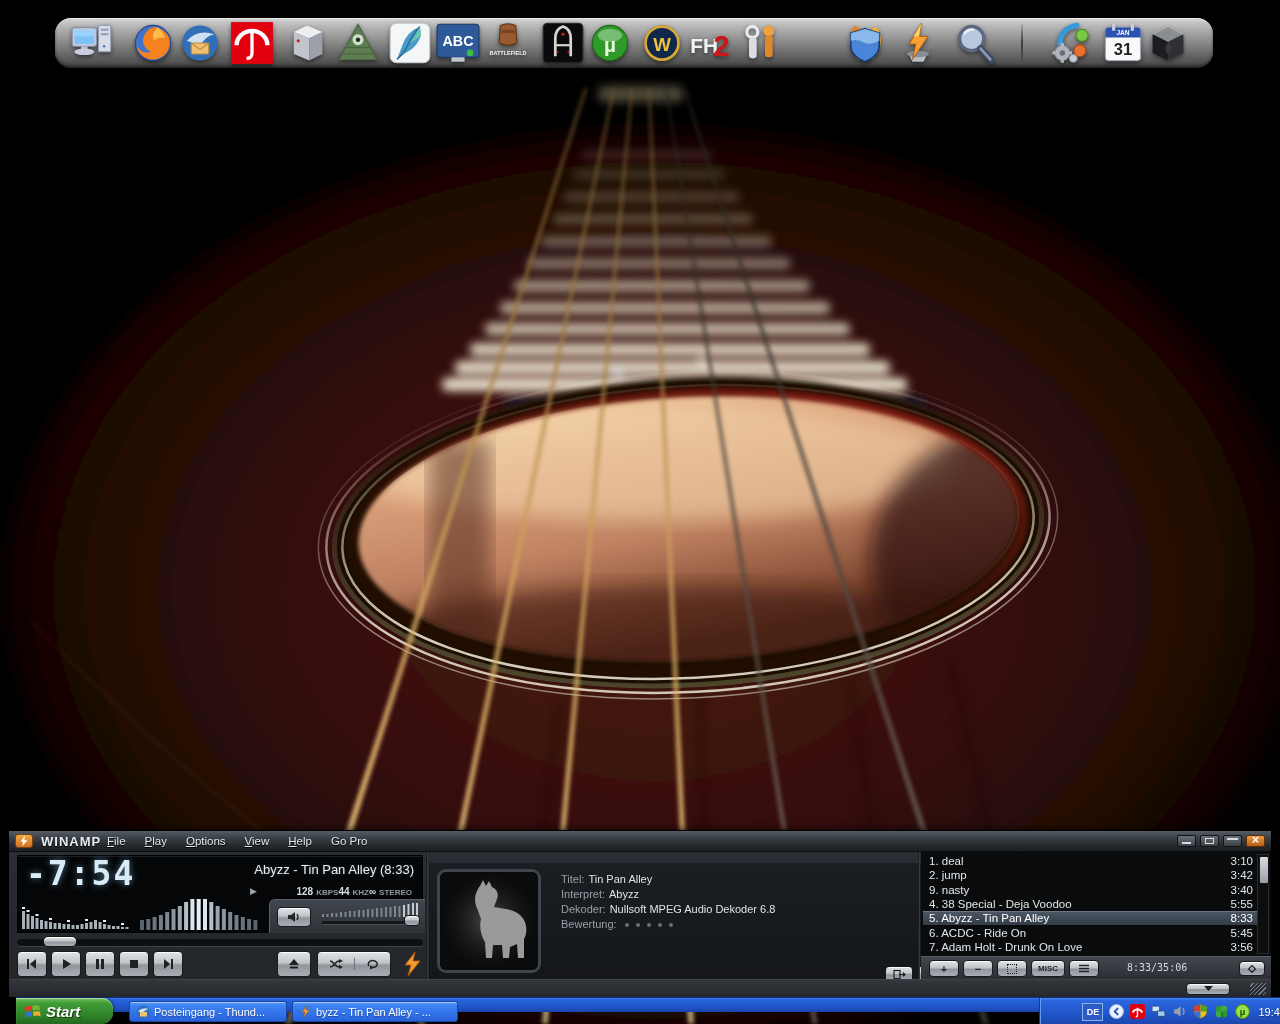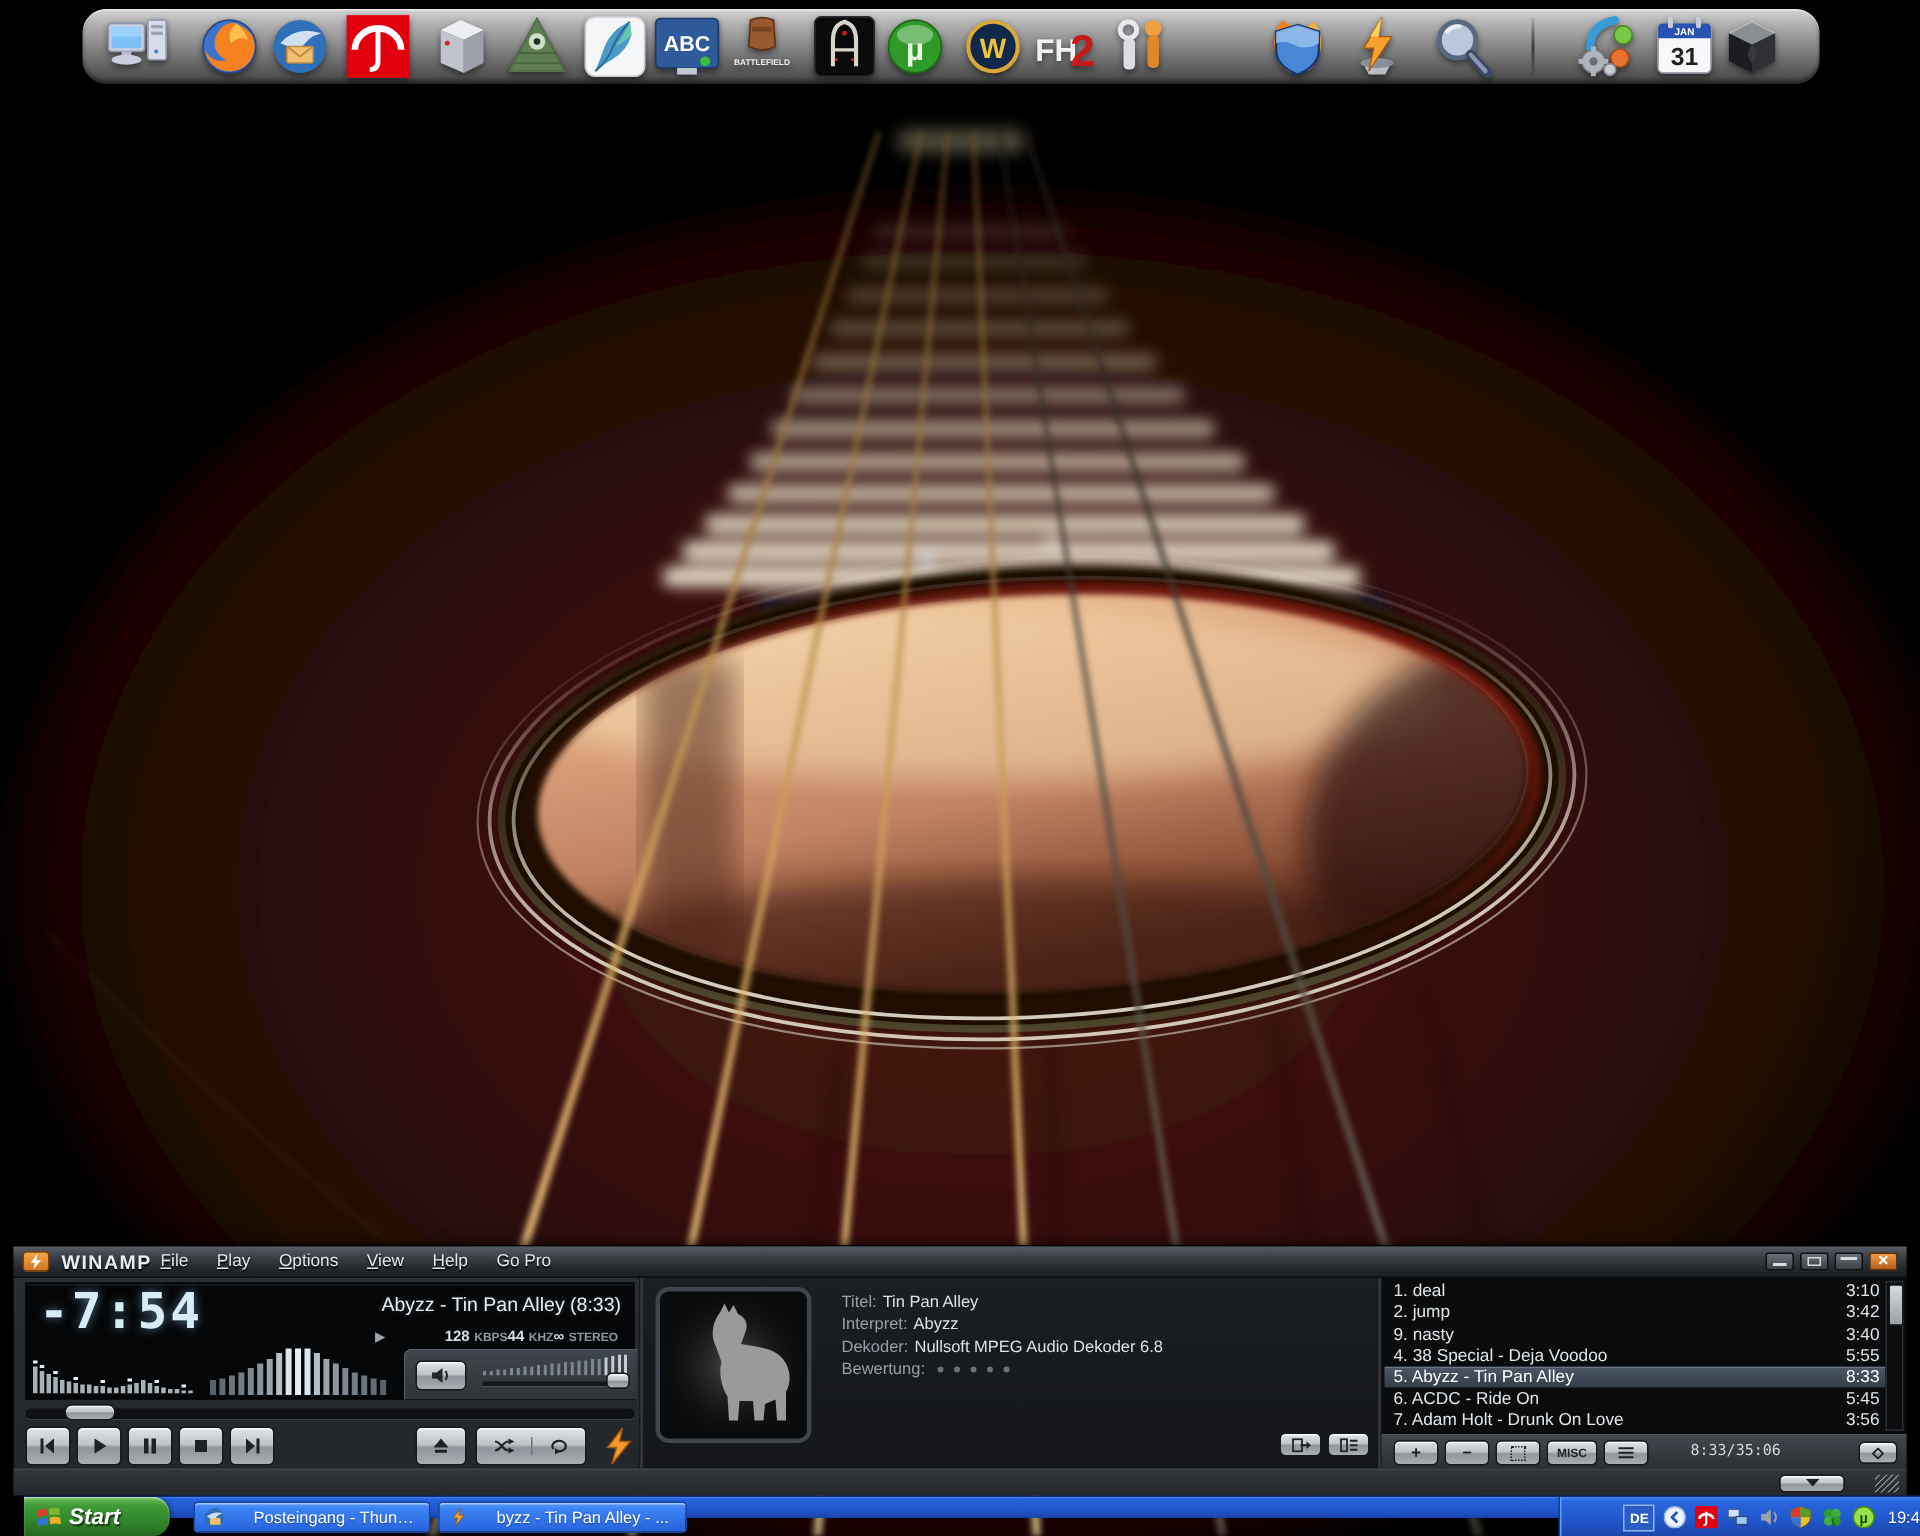--- a/index.html
+++ b/index.html
@@ -4,21 +4,21 @@
 <style>
   html,body{margin:0;padding:0;}
   body{
     width:1280px;height:1024px;overflow:hidden;position:relative;
     background:#000;font-family:"Liberation Sans",sans-serif;
     -webkit-font-smoothing:antialiased;
   }
   .abs{position:absolute;}
   
   #dock{
-    left:55px;top:6px;width:1158px;height:50px;border-radius:16px;
+    left:55px;top:18px;width:1158px;height:50px;border-radius:16px;
     background:linear-gradient(180deg,#d6d6d6 0%,#b8b8b8 16%,#939393 42%,#6e6e6e 68%,#535353 88%,#3c3c3c 100%);
     box-shadow:inset 0 1px 0 rgba(255,255,255,.55), inset 0 -2px 3px rgba(0,0,0,.45), 0 2px 6px rgba(0,0,0,.8);
   }
   .dock-icon{position:absolute;top:3px;width:44px;height:44px;}
   .dock-icon svg{width:100%;height:100%;display:block;filter:drop-shadow(0 2px 2px rgba(0,0,0,.5));}
   #dock-sep{position:absolute;left:966px;top:6px;width:2px;height:38px;
     background:linear-gradient(180deg,rgba(0,0,0,.1),rgba(0,0,0,.55),rgba(0,0,0,.1));}
   
   #winamp{
     left:8px;top:830px;width:1264px;height:167px;
@@ -75,21 +75,21 @@
   #wa-seekknob{left:26px;top:-3px;width:34px;height:11px;border-radius:5px;}
   #wa-transport{left:8px;top:120px;display:flex;gap:4px;}
   .tbtn{width:30px;height:26px;}
   .tbtn svg{width:12px;height:12px;}
   #wa-eject{left:268px;top:120px;width:34px;height:26px;}
   #wa-shufrep{left:308px;top:120px;width:74px;height:26px;display:flex;}
   #wa-shufrep .half{flex:1;display:flex;align-items:center;justify-content:center;}
   #wa-shufrep .half + .half{border-left:1px solid #6e757b;}
   #wa-bolt{left:390px;top:120px;width:26px;height:26px;}
   
-  #wa-mid{left:420px;top:21px;width:490px;height:127px;background:linear-gradient(180deg,#1b1e22,#141619);}
+  #wa-mid{left:420px;top:32px;width:490px;height:127px;background:linear-gradient(180deg,#1b1e22,#141619);padding-left:32px;}
   #wa-art{left:8px;top:6px;width:104px;height:104px;background:#0a0b0c;border:3px solid #3f454c;
     border-radius:9px;box-sizing:border-box;overflow:hidden;}
   .info-row{position:absolute;left:132px;font-size:11px;white-space:nowrap;}
   .info-label{color:#97a0a8;}
   .info-value{color:#dde3e7;margin-left:4px;}
   #wa-rating{display:inline-flex;gap:7px;margin-left:8px;vertical-align:middle;}
   #wa-rating i{width:4px;height:4px;border-radius:50%;background:#64737c;display:block;}
   .mid-btn{width:28px;height:16px;}
   
   #wa-pl{left:912px;top:21px;width:350px;height:127px;background:#0a0b0c;}
@@ -118,21 +118,21 @@
     border-top:1px solid #0f2e7a;box-sizing:border-box;}
   #start-btn{left:0;top:0;width:97px;height:26px;border-radius:0 11px 11px 0;
     background:linear-gradient(180deg,#71bf59 0%,#3f9c36 22%,#2f8129 70%,#25671f 100%);
     box-shadow:inset 0 1px 1px rgba(255,255,255,.5), 1px 0 3px rgba(0,0,0,.45);
     display:flex;align-items:center;gap:5px;padding-left:8px;box-sizing:border-box;}
   #start-btn span{color:#fff;font-weight:bold;font-style:italic;font-size:15px;text-shadow:1px 1px 1px rgba(0,0,0,.6);}
   .task-btn{top:3px;height:21px;border-radius:3px;border:1px solid #1747a0;box-sizing:border-box;
     background:linear-gradient(180deg,#5a9bf8 0%,#3d82f2 20%,#2f6fe8 70%,#2a62d8 100%);
     box-shadow:inset 0 1px 0 rgba(255,255,255,.45);
     display:flex;align-items:center;gap:4px;padding:0 6px;color:#fff;font-size:11px;white-space:nowrap;overflow:hidden;}
-  .task-btn .lbl{overflow:hidden;text-overflow:ellipsis;text-shadow:0 1px 1px rgba(0,0,0,.4);margin-left:15px;}
+  .task-btn .lbl{overflow:hidden;text-overflow:ellipsis;text-shadow:0 1px 1px rgba(0,0,0,.4);}
   #tray{right:0;top:0;height:27px;display:flex;align-items:center;gap:6px;padding:0 10px 0 10px;
     background:linear-gradient(180deg,#3f86f0 0%,#2a66dc 10%,#2157cc 55%,#1a44ab 100%);
     border-left:1px solid #123a8e;box-shadow:inset 1px 0 0 #5f9cf5;}
   #lang-de{width:19px;height:16px;background:#2a5cc4;border:1px solid #8fb2ee;color:#fff;
     font-size:9px;font-weight:bold;display:flex;align-items:center;justify-content:center;margin-left:32px;}
   .tray-ic{width:15px;height:15px;}
   .tray-ic svg{width:15px;height:15px;display:block;}
   #clock{color:#fff;font-size:11px;margin-left:2px;text-shadow:0 1px 1px rgba(0,0,0,.4);}
   
   svg text{font-family:"Liberation Sans",sans-serif;}

